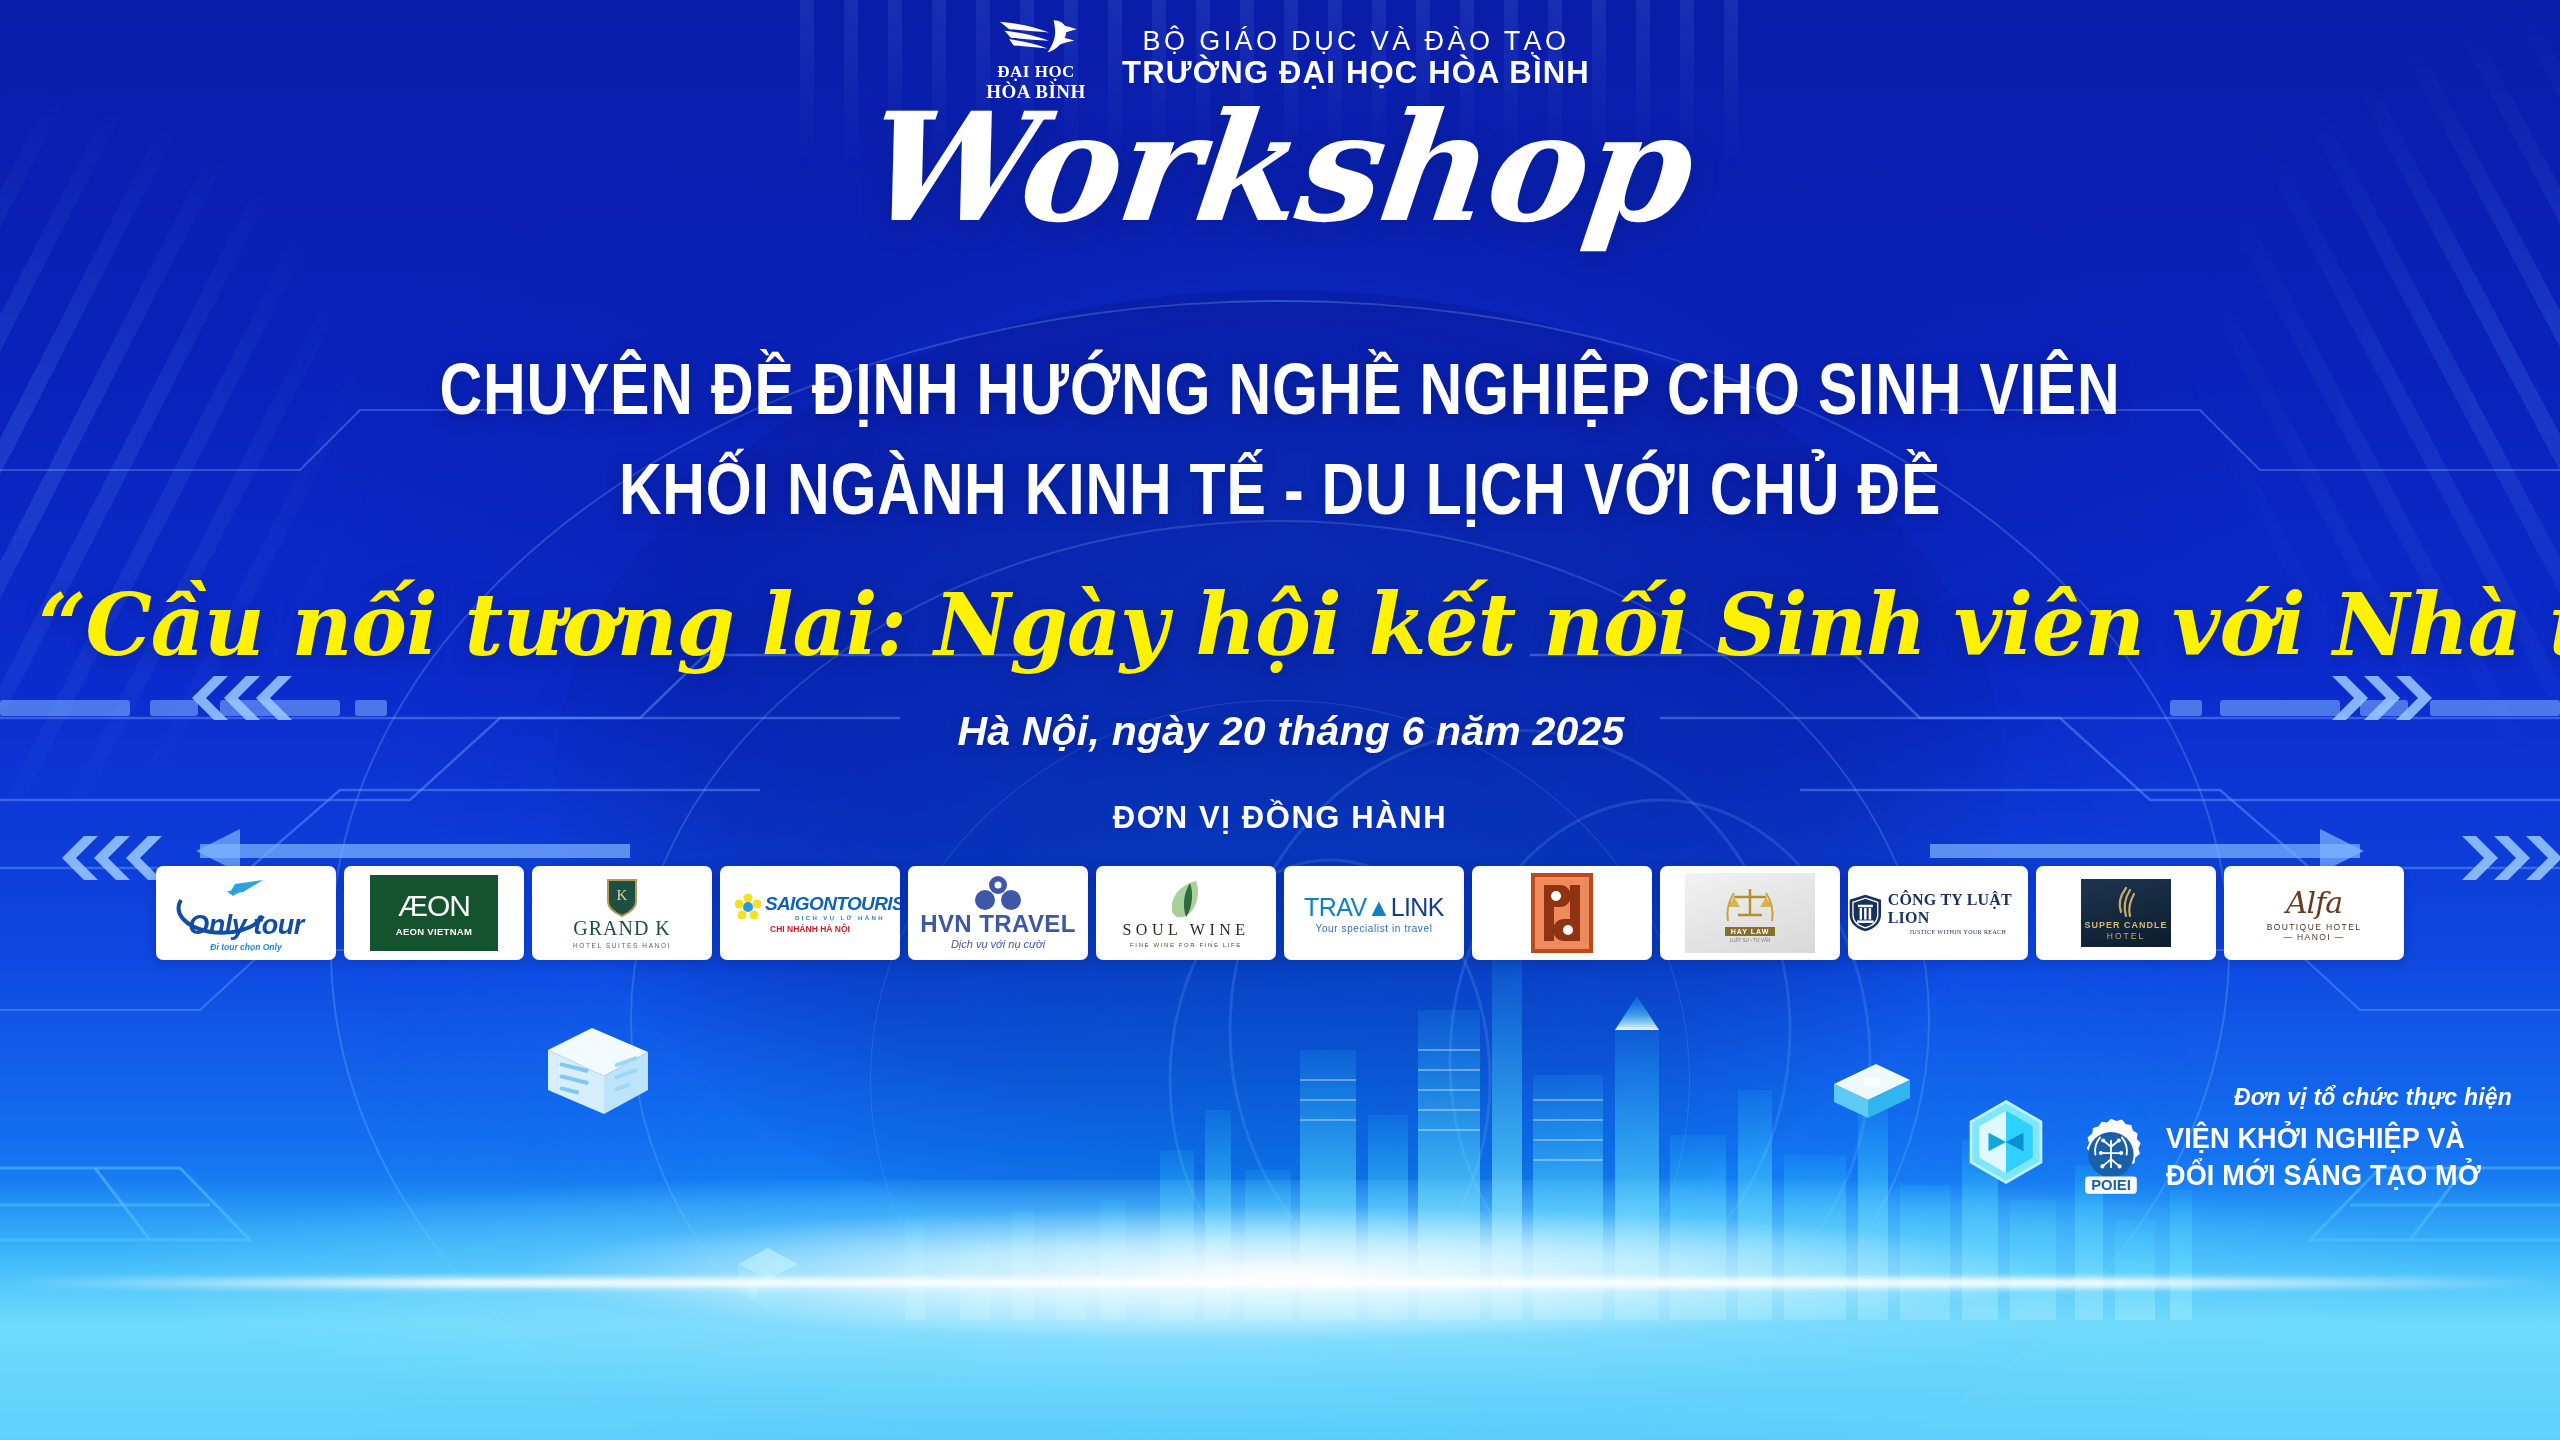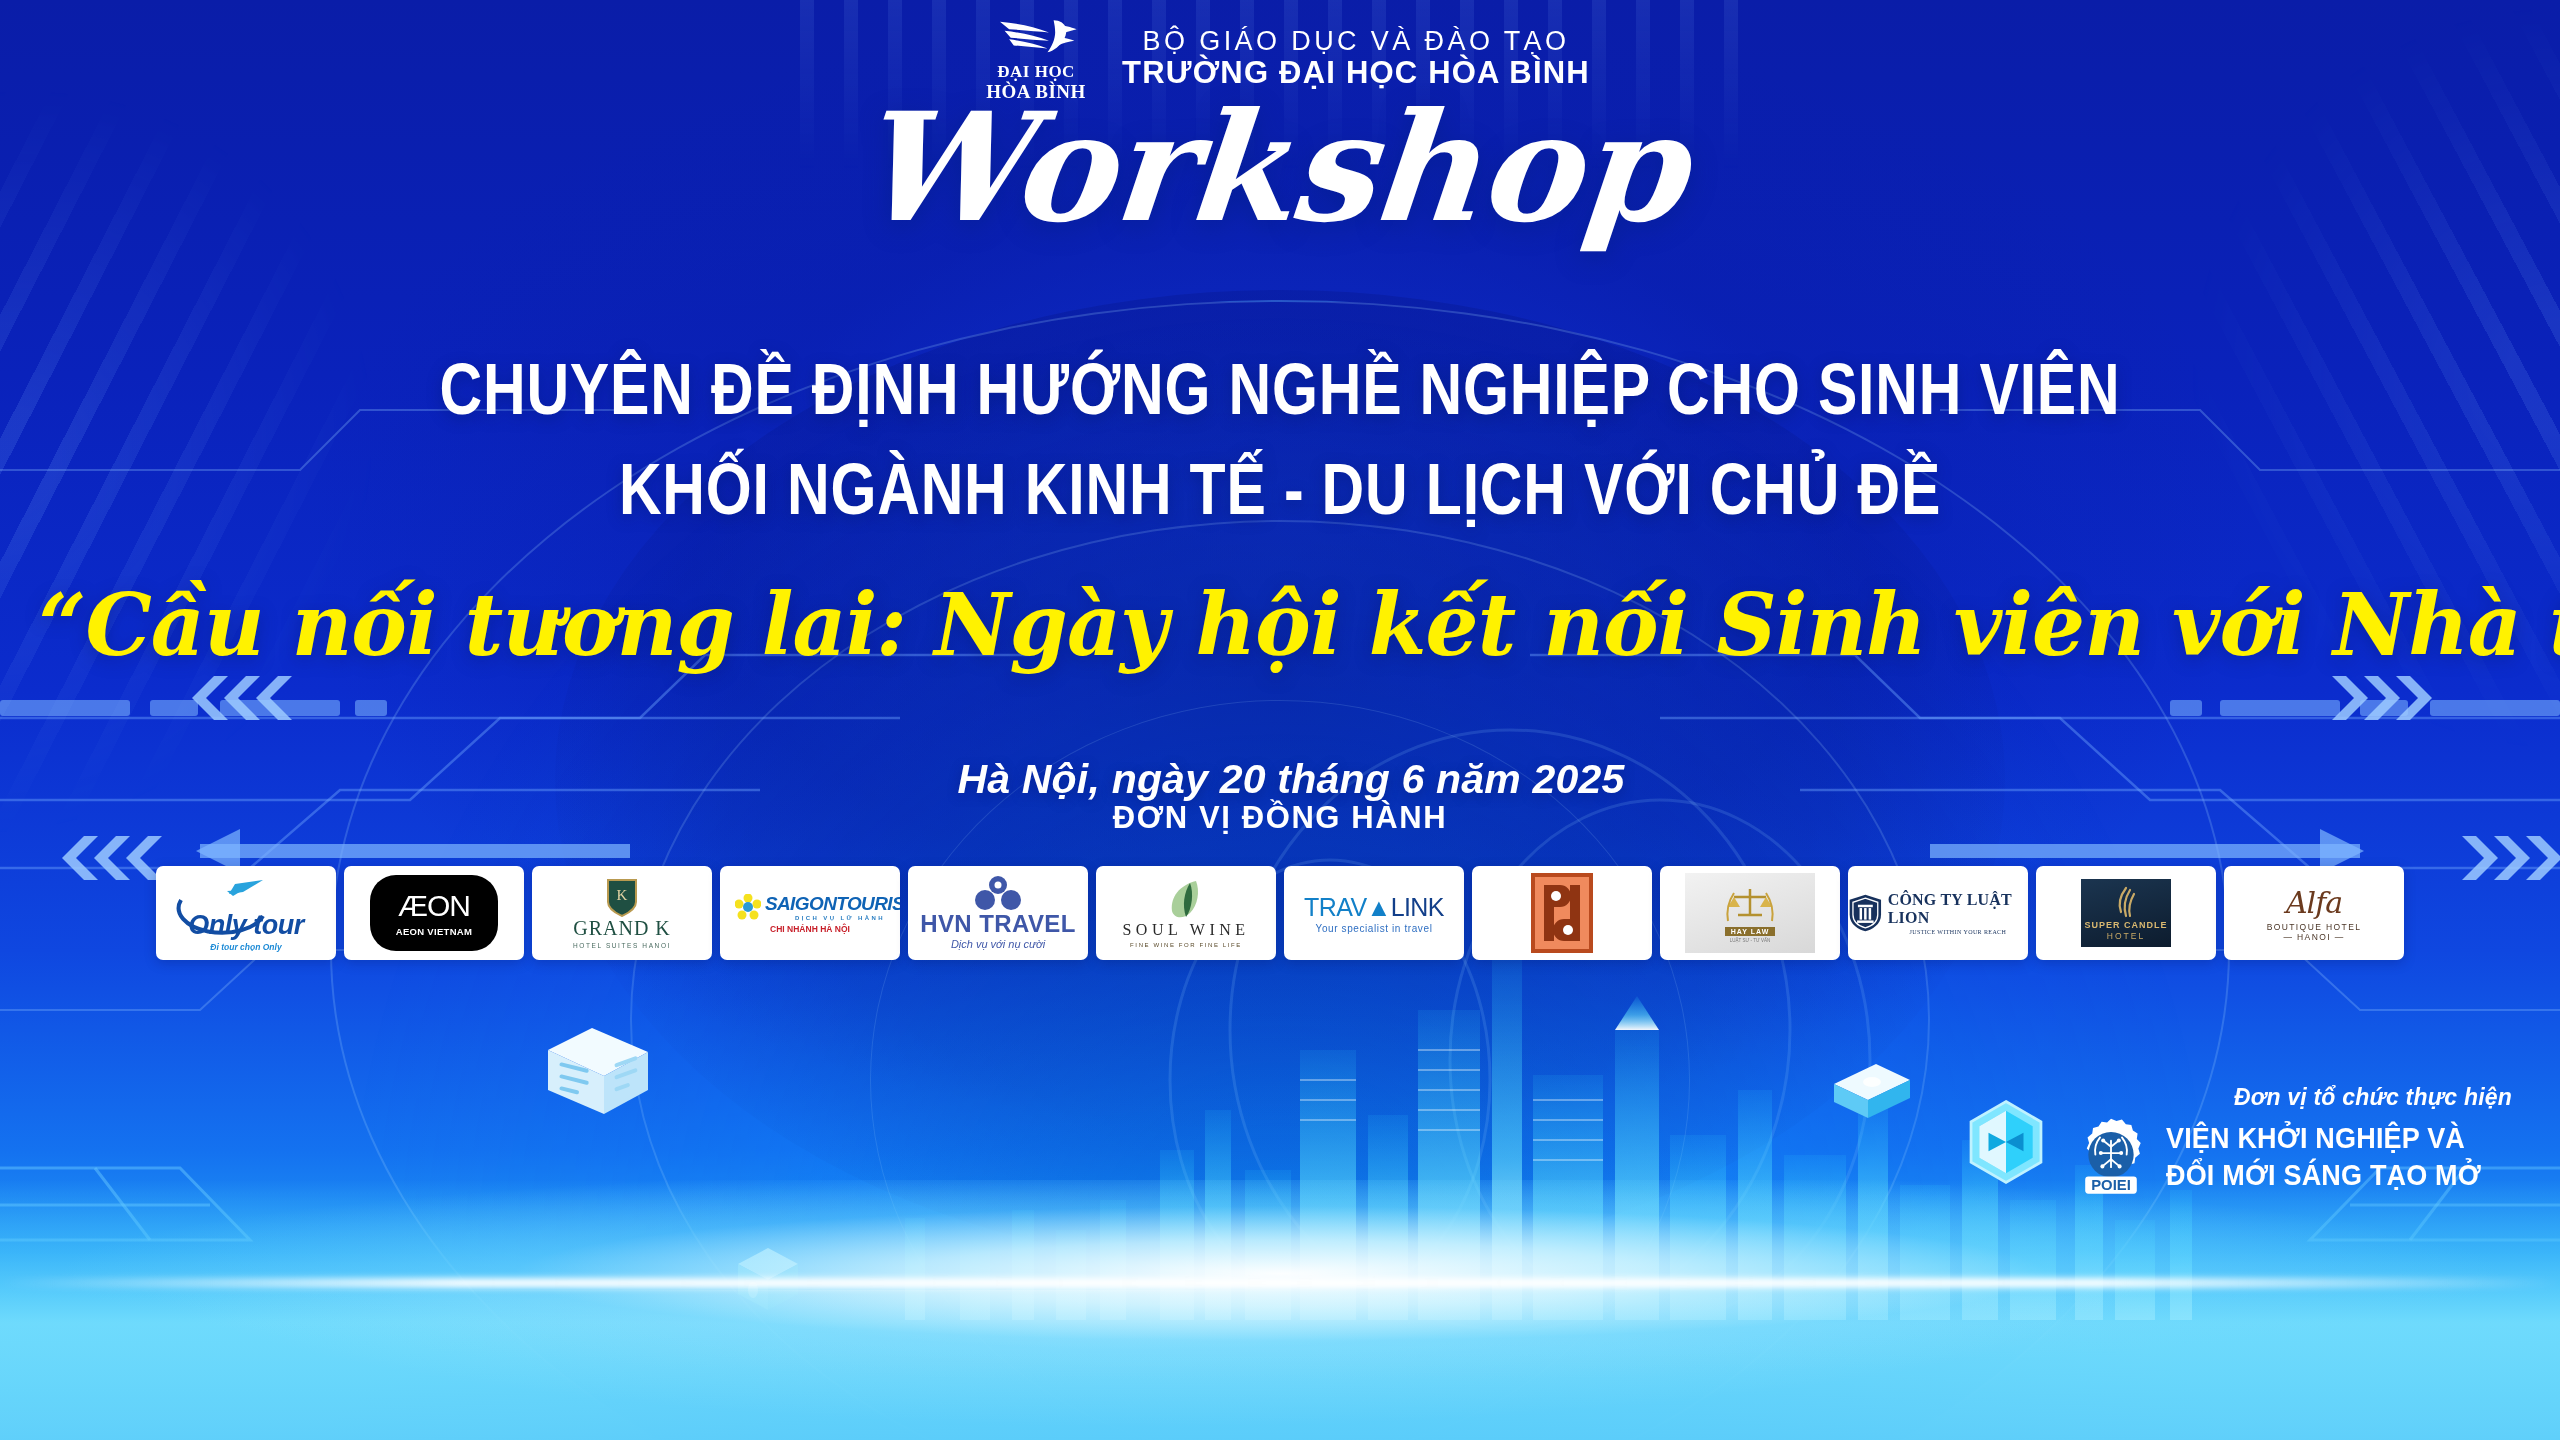--- a/index.html
+++ b/index.html
@@ -152,21 +152,21 @@
     font-family: "DejaVu Serif", serif;
     font-style: italic; font-weight: 700;
     font-size: 86px; color: #fff200;
     letter-spacing: -1px; line-height: 1.05;
     white-space: nowrap;
     transform: scaleX(0.97);
     text-shadow: 0 4px 18px rgba(0,20,100,0.35);
   }
 
   .datetext {
-    position: absolute; top: 756px; left: 0; width: 100%;
+    position: absolute; top: 708px; left: 0; width: 100%;
     text-align: center; color: #fff;
     font-size: 41px; font-weight: 700; font-style: italic;
     letter-spacing: 0.2px;
     text-shadow: 0 3px 12px rgba(0,25,110,0.45);
     padding-left: 22px;
   }
 
   .partners-label {
     position: absolute; top: 800px; left: 0; width: 100%;
     text-align: center; color: #fff;
@@ -182,21 +182,21 @@
     width: 180px; height: 94px; background: #fff; border-radius: 7px;
     display: flex; align-items: center; justify-content: center;
     overflow: hidden; position: relative;
     box-shadow: 0 3px 12px rgba(0,20,90,0.25);
   }
   .sp-in { display: flex; flex-direction: column; align-items: center; justify-content: center; width: 100%; height: 100%; }
 
   
   .onlytour-name { font-size: 27px; font-weight: 700; font-style: italic; color: #124da3; letter-spacing: -0.5px;}
   .onlytour-sub { font-size: 8.5px; font-style: italic; color: #1c8ad6; font-weight: 700; margin-top: 1px; }
-  .aeon-box { background: #000000; width: 128px; height: 76px; display:flex; flex-direction: column; align-items:center; justify-content:center;border-radius:26px;}
+  .aeon-box { background: #14532d; width: 128px; height: 76px; display:flex; flex-direction: column; align-items:center; justify-content:center;}
   .aeon-t { color: #fff; font-size: 30px; font-weight: 400; letter-spacing: -1px; }
   .aeon-s { color: #fff; font-size: 9.5px; font-weight: 700; letter-spacing: 0.3px; margin-top: 3px;}
   .grandk-t { font-family: "Liberation Serif", serif; font-size: 20px; color: #1f4f42; letter-spacing: 1px; }
   .grandk-s { font-size: 6.5px; color: #4a6b60; letter-spacing: 1.6px; margin-top: 2px; }
   .sgt-t { color: #0f63b5; font-size: 19px; font-weight: 700; font-style: italic; letter-spacing: -0.6px; }
   .sgt-s1 { color: #2a7ec2; font-size: 6px; letter-spacing: 2.4px; font-weight: 700; }
   .sgt-s2 { color: #c8202a; font-size: 8.5px; font-weight: 700; margin-top: 3px; }
   .hvn-t { color: #3f57a8; font-size: 24px; font-weight: 700; letter-spacing: 0.4px; }
   .hvn-s { color: #3f57a8; font-size: 11px; font-style: italic; }
   .soul-t { color: #2a2a2a; font-size: 16px; letter-spacing: 4.5px; font-family: "Liberation Serif", serif;}

